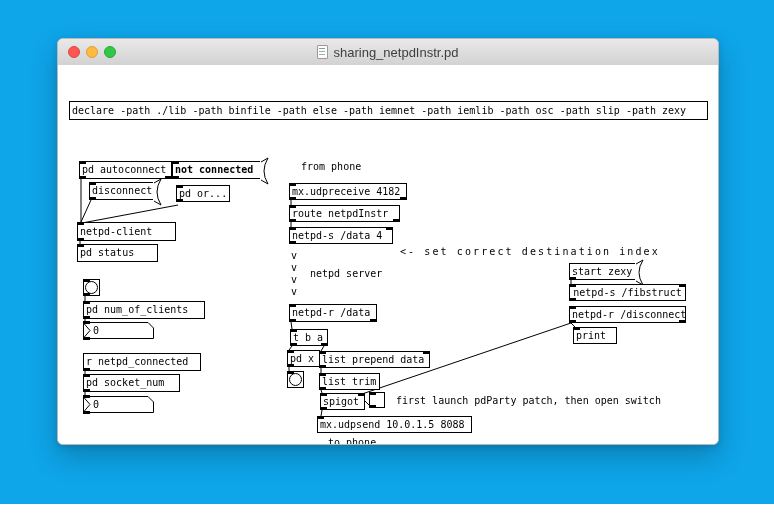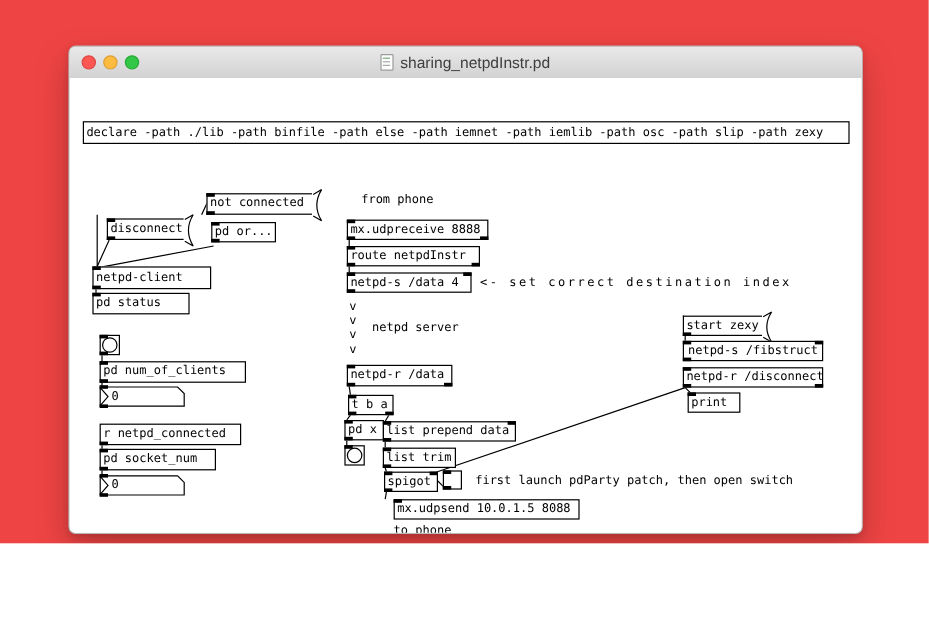--- a/index.html
+++ b/index.html
@@ -1,16 +1,16 @@
 <!DOCTYPE html>
 <html><head>
 <meta charset="utf-8">
 <style>
   html,body{margin:0;padding:0;background:#ffffff;}
-  .stage{position:relative;width:774px;height:453px;background:#ef4444;overflow:hidden;
+  .stage{position:relative;width:774px;height:504px;background:#0ea5e9;overflow:hidden;
          font-family:"Liberation Sans",sans-serif;}
   .window{position:absolute;left:57px;top:38px;width:660px;height:405px;background:#ffffff;
           border:1px solid #b9b9b9;border-radius:6px;
           box-shadow:0 12px 28px rgba(0,0,0,0.22),0 2px 6px rgba(0,0,0,0.12);overflow:hidden;}
   .titlebar{position:absolute;left:0;top:0;right:0;height:26px;
             background:linear-gradient(#e9e9e9,#d2d2d2);border-bottom:1px solid #abaaab;}
   .tl-btn{position:absolute;top:7px;width:12px;height:12px;border-radius:50%;box-sizing:border-box;}
   .title-wrap{position:absolute;left:0;right:0;top:0;height:26px;display:flex;align-items:center;
               justify-content:center;gap:5px;}
   .doc-icon{width:11px;height:14px;background:#fdfdfd;border:1px solid #9b9b9b;border-radius:1px;
@@ -70,59 +70,60 @@
           <line x1="231" y1="302" x2="231" y2="306" stroke="#000" stroke-width="1"></line>
           <line x1="263" y1="303" x2="263" y2="308" stroke="#000" stroke-width="1"></line>
           <line x1="263" y1="325" x2="264" y2="328" stroke="#000" stroke-width="1"></line>
           <line x1="264" y1="345" x2="263" y2="351" stroke="#000" stroke-width="1"></line>
           <line x1="313" y1="342" x2="301" y2="330" stroke="#000" stroke-width="1"></line>
           <line x1="513" y1="258" x2="301" y2="330" stroke="#000" stroke-width="1"></line>
           <line x1="513" y1="215" x2="513" y2="219" stroke="#000" stroke-width="1"></line>
           <line x1="513" y1="258" x2="517" y2="262" stroke="#000" stroke-width="1"></line>
         </svg>
         <div class="node obj" style="left: 11px; top: 36px; width: 639px; height: 19px;"><span>declare -path ./lib -path binfile -path else -path iemnet -path iemlib -path osc -path slip -path zexy</span></div>
-        <div class="node msg" style="left: 114px; top: 96px; width: 88px; height: 18px;"><span>not connected</span><svg class="boxshape" width="98" height="28" style="left: -1px; top: -5px;">
+        <div class="node obj" style="left: 21px; top: 96px; width: 93px; height: 18px;"><span>pd autoconnect</span><div class="nub tl"></div><div class="nub bl"></div><div class="nub br"></div></div>
+        <div class="node msg" style="left: 114px; top: 96px; width: 88px; height: 18px; font-weight: bold;"><span>not connected</span><svg class="boxshape" width="98" height="28" style="left: -1px; top: -5px;">
             <path d="M 89 5 L 96 1 Q 88 14 96 27 L 89 23" stroke="#000" fill="none" stroke-width="1"></path>
           </svg><div class="nub tl"></div><div class="nub bl"></div></div>
         <div class="node msg" style="left: 31px; top: 117px; width: 64px; height: 18px;"><span>disconnect</span><svg class="boxshape" width="74" height="28" style="left: -1px; top: -5px;">
             <path d="M 65 5 L 72 1 Q 64 14 72 27 L 65 23" stroke="#000" fill="none" stroke-width="1"></path>
           </svg><div class="nub tl"></div><div class="nub bl"></div></div>
         <div class="node obj" style="left: 118px; top: 120px; width: 54px; height: 17px;"><span>pd or...</span><div class="nub tl"></div><div class="nub bl"></div></div>
         <div class="node obj" style="left: 19px; top: 157px; width: 99px; height: 19px;"><span>netpd-client</span><div class="nub tl"></div><div class="nub bl"></div></div>
         <div class="node obj" style="left: 19px; top: 179px; width: 81px; height: 18px;"><span>pd status</span><div class="nub tl"></div></div>
         <div class="node bang" style="left: 25px; top: 214px; width: 17px; height: 17px;"><div class="bang-circle"></div><div class="nub tl"></div><div class="nub bl"></div></div>
         <div class="node obj" style="left: 25px; top: 236px; width: 122px; height: 18px;"><span>pd num_of_clients</span><div class="nub tl"></div><div class="nub bl"></div></div>
         <div class="node num" style="left: 25px; top: 257px; width: 71px; height: 17px;"><span>0</span><svg class="boxshape" width="71" height="17" style="left: 0px; top: 0px;">
             <path d="M0.5,0.5 L65,0.5 L70.5,6 L70.5,16.5 L0.5,16.5 Z M0.5,1 L7,8.5 L0.5,16" stroke="#000" fill="none" stroke-width="1"></path>
           </svg><div class="nub tl"></div><div class="nub bl"></div></div>
         <div class="node obj" style="left: 25px; top: 288px; width: 118px; height: 18px;"><span>r netpd_connected</span><div class="nub bl"></div></div>
         <div class="node obj" style="left: 25px; top: 309px; width: 97px; height: 18px;"><span>pd socket_num</span><div class="nub tl"></div><div class="nub bl"></div></div>
         <div class="node num" style="left: 25px; top: 331px; width: 71px; height: 17px;"><span>0</span><svg class="boxshape" width="71" height="17" style="left: 0px; top: 0px;">
             <path d="M0.5,0.5 L65,0.5 L70.5,6 L70.5,16.5 L0.5,16.5 Z M0.5,1 L7,8.5 L0.5,16" stroke="#000" fill="none" stroke-width="1"></path>
           </svg><div class="nub tl"></div><div class="nub bl"></div></div>
         <div class="node comment" style="left: 243px; top: 95px;">from phone</div>
-        <div class="node obj" style="left: 231px; top: 118px; width: 118px; height: 17px;"><span>mx.udpreceive 8888</span><div class="nub tl"></div><div class="nub bl"></div><div class="nub br"></div></div>
+        <div class="node obj" style="left: 231px; top: 118px; width: 118px; height: 17px;"><span>mx.udpreceive 4182</span><div class="nub tl"></div><div class="nub bl"></div><div class="nub br"></div></div>
         <div class="node obj" style="left: 231px; top: 140px; width: 111px; height: 17px; text-align: center;"><span>route netpdInstr</span><div class="nub tl"></div><div class="nub bl"></div><div class="nub br"></div></div>
         <div class="node obj" style="left: 231px; top: 162px; width: 104px; height: 17px;"><span>netpd-s /data 4</span><div class="nub tl"></div><div class="nub tr"></div><div class="nub bl"></div></div>
-        <div class="node comment spread" style="left: 342px; top: 164px;">&lt;- set correct destination index</div>
+        <div class="node comment spread" style="left: 342px; top: 180px;">&lt;- set correct destination index</div>
         <div class="node comment" style="left: 233px; top: 184px;">v</div>
         <div class="node comment" style="left: 233px; top: 196px;">v</div>
         <div class="node comment" style="left: 252px; top: 202px;">netpd server</div>
         <div class="node comment" style="left: 233px; top: 208px;">v</div>
         <div class="node comment" style="left: 233px; top: 220px;">v</div>
         <div class="node obj" style="left: 231px; top: 239px; width: 88px; height: 18px;"><span>netpd-r /data</span><div class="nub tl"></div><div class="nub bl"></div><div class="nub br"></div></div>
         <div class="node obj" style="left: 232px; top: 264px; width: 38px; height: 17px;"><span>t b a</span><div class="nub tl"></div><div class="nub bl"></div><div class="nub br"></div></div>
         <div class="node obj" style="left: 229px; top: 285px; width: 33px; height: 17px;"><span>pd x</span><div class="nub tl"></div><div class="nub bl"></div></div>
         <div class="node obj" style="left: 261px; top: 286px; width: 111px; height: 17px;"><span>list prepend data</span><div class="nub tl"></div><div class="nub tr"></div><div class="nub bl"></div></div>
         <div class="node bang" style="left: 229px; top: 306px; width: 17px; height: 17px;"><div class="bang-circle"></div><div class="nub tl"></div></div>
         <div class="node obj" style="left: 261px; top: 308px; width: 61px; height: 17px;"><span>list trim</span><div class="nub tl"></div><div class="nub bl"></div></div>
         <div class="node obj" style="left: 262px; top: 328px; width: 45px; height: 17px;"><span>spigot</span><div class="nub tl"></div><div class="nub tr"></div><div class="nub bl"></div></div>
         <div class="node toggle" style="left: 311px; top: 327px; width: 16px; height: 16px;"><div class="nub tl"></div><div class="nub bl"></div></div>
         <div class="node comment" style="left: 338px; top: 329px;">first launch pdParty patch, then open switch</div>
-        <div class="node obj" style="left: 270px; top: 351px; width: 155px; height: 17px;"><span>mx.udpsend 10.0.1.5 8088</span><div class="nub tl"></div></div>
+        <div class="node obj" style="left: 259px; top: 351px; width: 155px; height: 17px;"><span>mx.udpsend 10.0.1.5 8088</span><div class="nub tl"></div></div>
         <div class="node comment" style="left: 270px; top: 371px;">to phone</div>
         <div class="node msg" style="left: 511px; top: 198px; width: 66px; height: 17px;"><span>start zexy</span><svg class="boxshape" width="76" height="27" style="left: -1px; top: -5px;">
             <path d="M 67 5 L 74 1 Q 66 13.5 74 26 L 67 22" stroke="#000" fill="none" stroke-width="1"></path>
           </svg><div class="nub bl"></div></div>
         <div class="node obj" style="left: 511px; top: 219px; width: 117px; height: 17px; justify-content: center;"><span>netpd-s /fibstruct</span><div class="nub tl"></div><div class="nub tr"></div><div class="nub bl"></div></div>
         <div class="node obj" style="left: 511px; top: 241px; width: 117px; height: 17px;"><span>netpd-r /disconnect</span><div class="nub tl"></div><div class="nub bl"></div><div class="nub br"></div></div>
         <div class="node obj" style="left: 515px; top: 262px; width: 44px; height: 17px;"><span>print</span><div class="nub tl"></div></div>
       </div>
   </div>
 </div>

